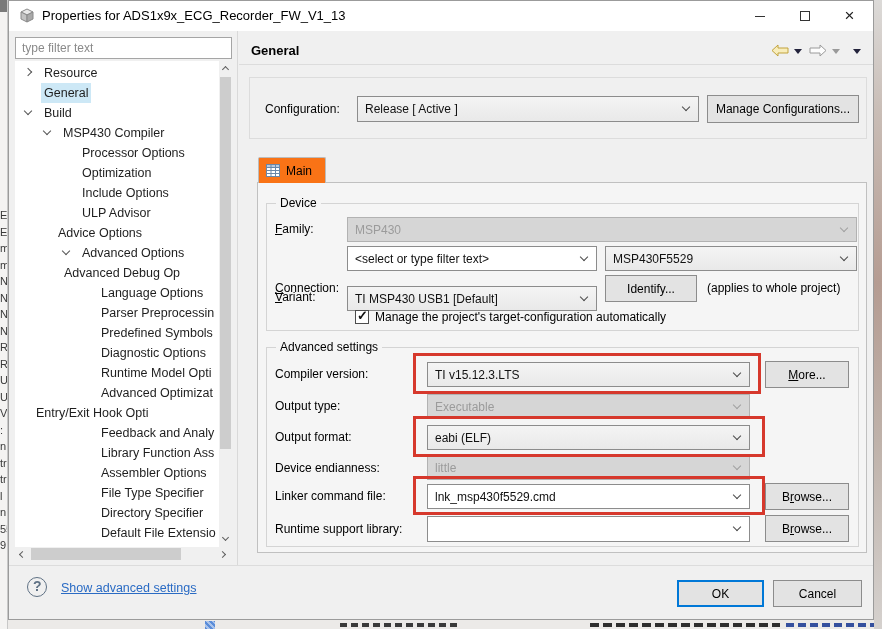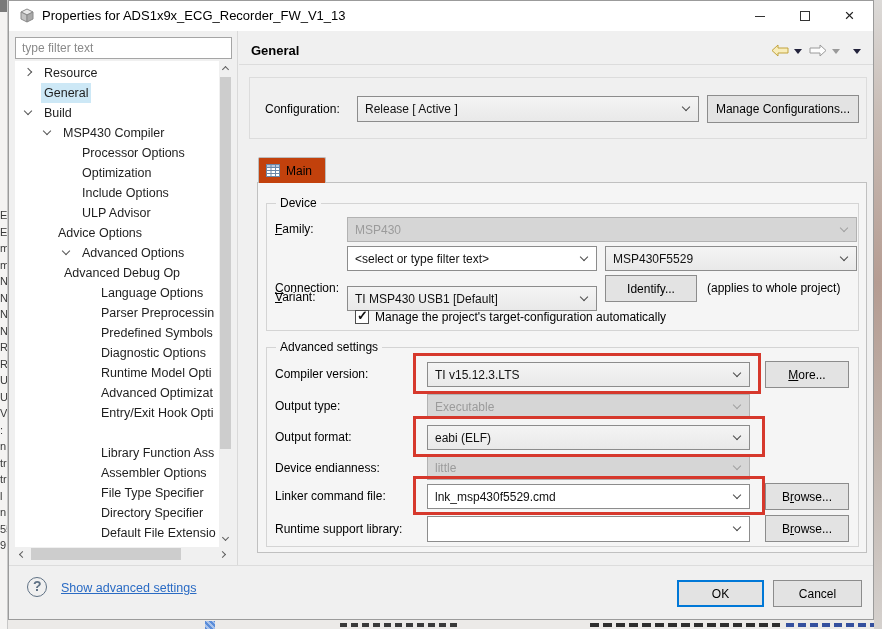--- a/index.html
+++ b/index.html
@@ -72,21 +72,21 @@
   .lbl { position:absolute; font-size:12px; color:#000; white-space:nowrap; }
   .combo { position:absolute; border:1px solid #8c8c8c; background:linear-gradient(#f4f4f4,#e9e9e9); display:flex; align-items:center; padding:0 22px 0 7px; font-size:12px; color:#111; white-space:nowrap; overflow:hidden; }
   .combo.white { background:#fff; }
   .combo.disabled { background:#d6d6d6; border-color:#b2b2b2; color:#9b9b9b; }
   .cv { position:absolute; right:8px; top:50%; width:7px; height:7px; margin-top:-5px; }
   .cv::after { content:""; position:absolute; width:5px; height:5px; border-right:1.3px solid #4a4a4a; border-bottom:1.3px solid #4a4a4a; transform:rotate(45deg); }
   .combo.disabled .cv::after { border-color:#a0a0a0; }
   .btn { position:absolute; border:1px solid #8c8c8c; background:#e3e3e3; display:flex; align-items:center; justify-content:center; font-size:12px; color:#000; }
   .btn.focused { border:2px solid #0078d7; }
 
-  .main-tab { position:absolute; left:249px; top:156px; width:68px; height:26px; background:#c2410c; border:1px solid #bcbcbc; border-bottom:none; border-radius:2px 2px 0 0; display:flex; align-items:center; padding-left:7px; font-size:12px; color:#000; z-index:2; }
+  .main-tab { position:absolute; left:249px; top:156px; width:68px; height:26px; background:#f97316; border:1px solid #bcbcbc; border-bottom:none; border-radius:2px 2px 0 0; display:flex; align-items:center; padding-left:7px; font-size:12px; color:#000; z-index:2; }
   .tab-icon { width:14px; height:13px; margin-right:6px; display:inline-block; }
   .content-frame { position:absolute; left:248px; top:181px; width:610px; height:371px; background:#f5f5f5; border:1px solid #c0c0c0; }
 
   .group { position:absolute; border:1px solid #d4d4d4; }
   .group-legend { position:absolute; left:9px; top:-8px; background:#f5f5f5; padding:0 4px; font-size:12px; color:#000; white-space:nowrap; }
   .device-group { left:257px; top:202px; width:593px; height:128px; }
   .adv-group { left:257px; top:346px; width:593px; height:200px; }
 
   .checkbox { position:absolute; width:14px; height:14px; background:#fff; border:1px solid #4d4d4d; }
   .checkbox.checked::after { content:"✓"; position:absolute; left:1px; top:-3px; font-size:13px; font-weight:bold; color:#111; }
@@ -225,26 +225,27 @@
             <span class="tree-label">Diagnostic Options</span>
           </div>
           <div class="tree-row" style="padding-left: 65px;">
             <span class="tw"></span>
             <span class="tree-label">Runtime Model Opti</span>
           </div>
           <div class="tree-row" style="padding-left: 65px;">
             <span class="tw"></span>
             <span class="tree-label">Advanced Optimizat</span>
           </div>
-          <div class="tree-row" style="padding-left: 65px;">
+          <div class="tree-row" style="">
             <span class="tw"></span>
             <span class="tree-label">Entry/Exit Hook Opti</span>
           </div>
           <div class="tree-row" style="padding-left: 65px;">
             <span class="tw"></span>
+            <span class="tree-label">Feedback and Analy</span>
           </div>
           <div class="tree-row" style="padding-left: 65px;">
             <span class="tw"></span>
             <span class="tree-label">Library Function Ass</span>
           </div>
           <div class="tree-row" style="padding-left: 65px;">
             <span class="tw"></span>
             <span class="tree-label">Assembler Options</span>
           </div>
           <div class="tree-row" style="padding-left: 65px;">

